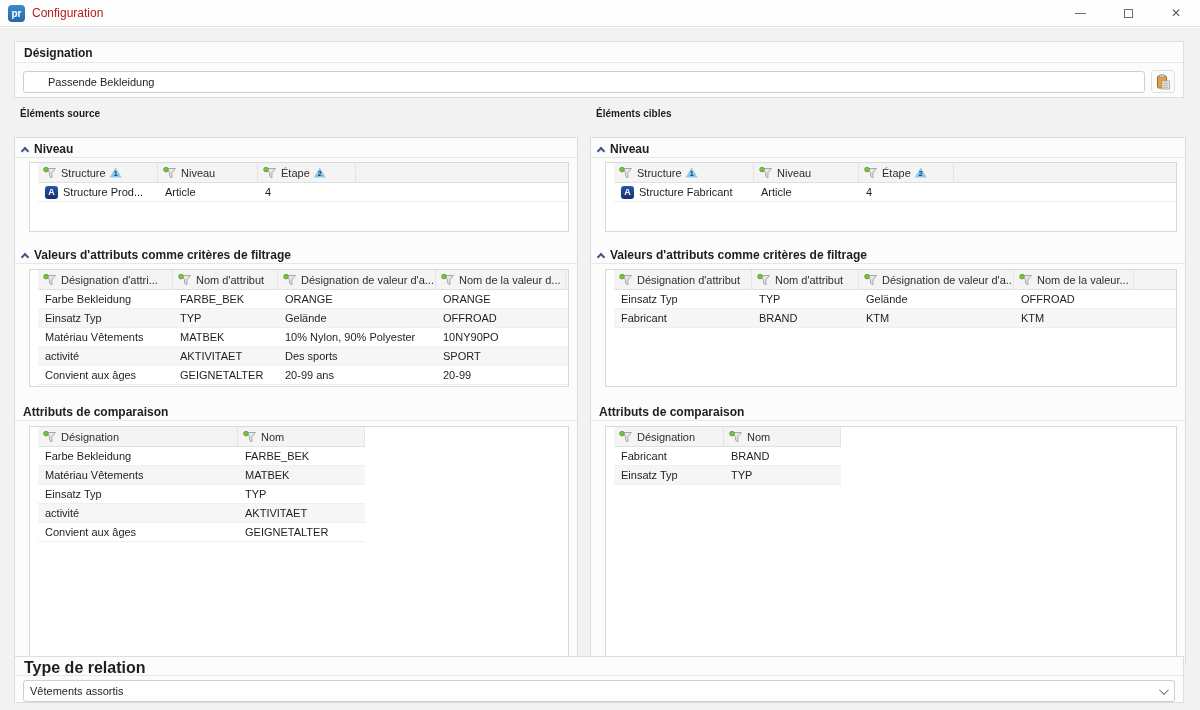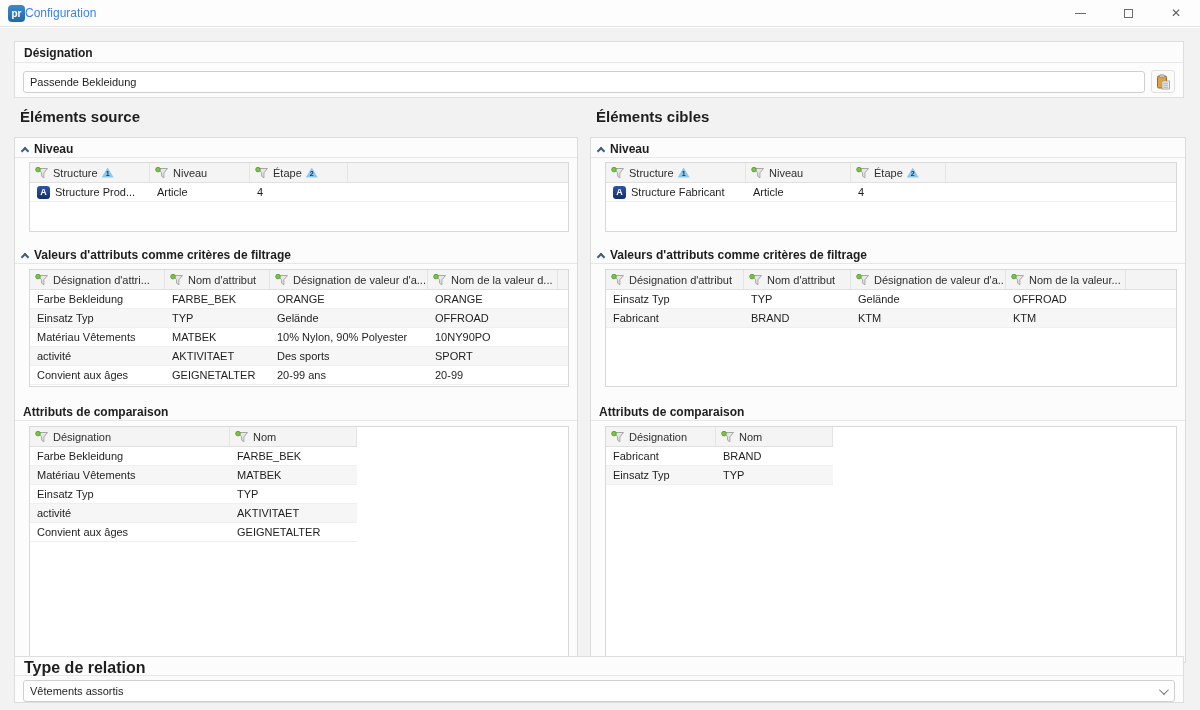--- a/index.html
+++ b/index.html
@@ -6,54 +6,54 @@
   html,body { width:1200px; height:710px; overflow:hidden; background:#fff;
     font-family:"Liberation Sans", sans-serif; color:#1e1e1e; }
   .window { position:relative; width:1200px; height:710px; background:#fff; }
 
   
   .titlebar { position:absolute; top:0; left:0; right:0; height:27px; background:#fdfdfd;
     border-bottom:1px solid #e4e4e4; display:flex; align-items:center; }
   .applogo { width:17px; height:17px; margin-left:8px; border-radius:4px;
     background:linear-gradient(#3b8ace,#2468a9); color:#fff; font-size:10px; font-weight:bold;
     display:flex; align-items:center; justify-content:center; }
-  .apptitle { font-size:12px; color:#3b82f6; }
+  .apptitle { margin-left:7px; font-size:12px; color:#b91c1c; }
   .wincontrols { margin-left:auto; display:flex; height:100%; }
   .winbtn { width:48px; height:100%; display:flex; align-items:center; justify-content:center;
     color:#5f5f5f; font-size:12px; cursor:default; }
   .maxglyph { width:9px; height:9px; border:1px solid #6e6e6e; display:inline-block; }
   .minglyph { width:11px; height:1px; background:#6e6e6e; display:inline-block; }
 
   
   .content { position:absolute; top:28px; left:0; right:0; bottom:0; background:#f2f2f2; }
   .panel { position:absolute; background:#fcfcfc; border:1px solid #dedede; }
   .panelhead { height:21px; padding:4px 9px 0 9px; font-size:12px; font-weight:bold;
     border-bottom:1px solid #e7e7e7; }
   .textinput { display:block; height:22px; border:1px solid #cfcfcf; border-radius:3px;
     background:#fff; font-family:"Liberation Sans", sans-serif; font-size:11px;
-    padding:0 6px; color:#1e1e1e; outline:none; }
+    padding:0 24px; color:#1e1e1e; outline:none; }
 
   .designation-panel { left:14px; top:13px; width:1170px; height:57px; }
   .designation-row { display:flex; align-items:center; gap:6px; margin:7px 8px 0 8px; }
   .designation-row input { flex:1; }
   .iconbtn { width:24px; height:23px; border:1px solid #e0e0e0; border-radius:3px;
     background:#fbfbfb; display:flex; align-items:center; justify-content:center; cursor:default; }
 
-  .coltitle { position:absolute; font-size:15px; font-weight:bold; }
+  .coltitle { position:absolute; font-size:10px; font-weight:bold; }
   .colbox { position:absolute; top:109px; height:526px; background:#fcfcfc; border:1px solid #dcdcdc; }
   .colbox.left { left:14px; width:564px; }
   .colbox.right { left:590px; width:596px; }
 
   .sechead { display:flex; align-items:center; gap:6px; height:20px; padding:3px 6px 0 4px;
     border-bottom:1px solid #e7e7e7; cursor:default; }
   .sectitle { font-size:12px; font-weight:bold; }
   .chev { display:inline-block; width:6px; height:6px; border-left:2px solid #3f5d82;
     border-top:2px solid #3f5d82; transform:rotate(45deg); margin:3px 0 0 3px; }
 
-  .tbox { background:#fff; border:1px solid #d9d9d9; margin:4px 8px 0 14px; overflow:hidden; }
+  .tbox { background:#fff; border:1px solid #d9d9d9; margin:4px 8px 0 14px; overflow:hidden;padding-left:8px; }
   .tbox.h-niveau { height:70px; }
   .tbox.h-filters { height:118px; margin-top:5px; }
   .tbox.h-compare { height:242px; margin-top:5px; }
   .gap12 { height:12px; } .gap14 { height:14px; }
 
   .tinner {}
   .thead { display:flex; background:#f4f4f4; height:20px; border-bottom:1px solid #e0e0e0; }
   .thcell { display:flex; align-items:center; gap:4px; padding-left:5px;
     border-right:1px solid #e4e4e4; overflow:hidden; white-space:nowrap;
     font-size:11px; color:#2e2e2e; height:100%; flex:0 0 auto; }

